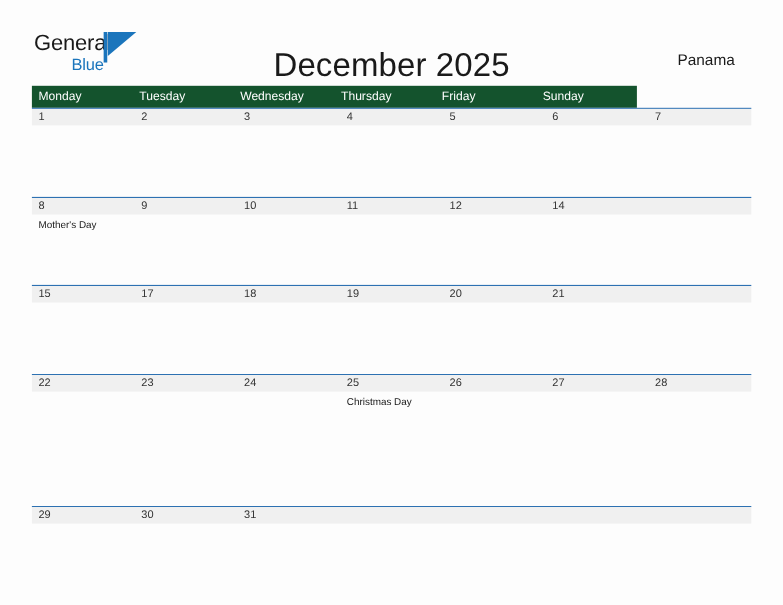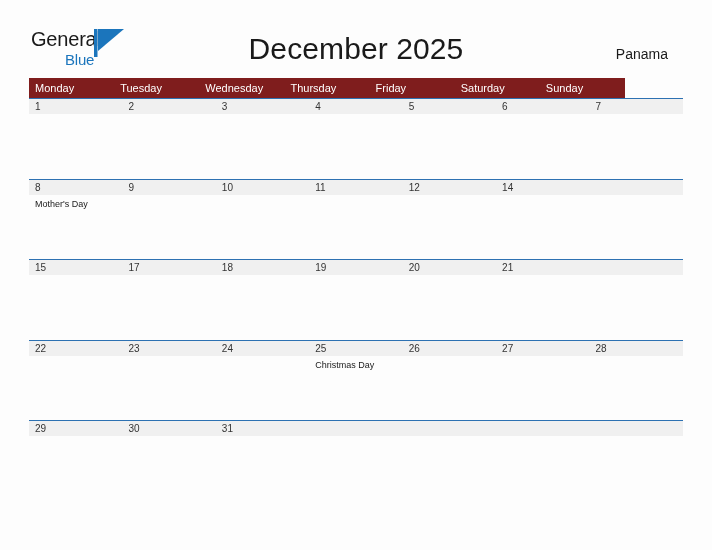--- a/index.html
+++ b/index.html
@@ -60,21 +60,21 @@
     position: absolute;
     left: 63px;
     top: 1px;
     width: 35px;
     height: 28px;
   }
 
   .cal-title {
     position: absolute;
     left: 0;
-    top: 31px;
+    top: 42px;
     width: 712px;
     text-align: center;
     font-size: 30px;
     line-height: 36px;
     color: #1a1a1a;
     font-weight: normal;
     letter-spacing: 0.1px;
   }
 
   .country {
@@ -90,23 +90,23 @@
   
   .calendar {
     position: absolute;
     left: 29px;
     top: 78px;
     width: 654px;
   }
 
   .weekday-row {
     display: flex;
-    width: 596px;
+    width: 550px;
     height: 20px;
-    background: #7f1d1d;
+    background: #14532d;
   }
   .weekday-cell {
     width: 93.43px;
     height: 20px;
     box-sizing: border-box;
     padding-left: 6px;
     color: #ffffff;
     font-size: 11px;
     line-height: 20px;
     white-space: nowrap;
@@ -118,20 +118,21 @@
     width: 654px;
     height: 80.5px;
     border-top: 1px solid #2d71b2;
     box-sizing: border-box;
   }
   .week-row:first-of-type {
     border-top: none;
   }
   .week-row.last {
     height: 36px;
+    margin-top: 40px;
   }
 
   .num-band {
     position: absolute;
     left: 0;
     top: 0;
     width: 654px;
     height: 15px;
     background: #f0f0f0;
   }
@@ -197,21 +198,20 @@
   </div>
 
   <div class="calendar">
 
     <div class="weekday-row">
       <div class="weekday-cell">Monday</div>
       <div class="weekday-cell">Tuesday</div>
       <div class="weekday-cell">Wednesday</div>
       <div class="weekday-cell">Thursday</div>
       <div class="weekday-cell">Friday</div>
-      <div class="weekday-cell">Saturday</div>
       <div class="weekday-cell">Sunday</div>
     </div>
 
     <div class="week-row">
       <div class="num-band"></div>
       <div class="day-cells">
         <div class="day-cell">
           <span class="day-num">1</span>
           <span class="day-event"></span>
         </div>

